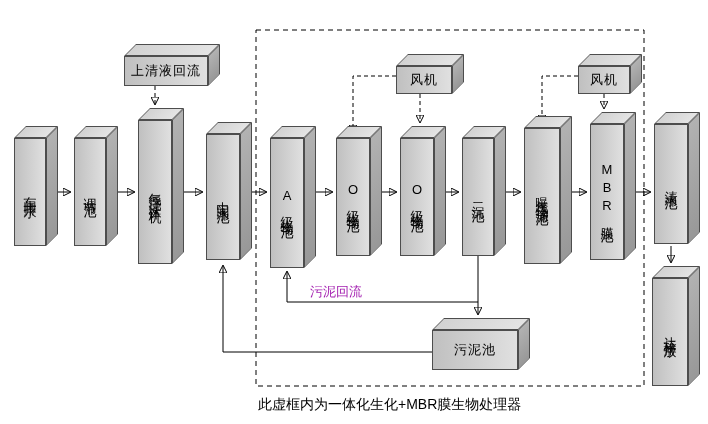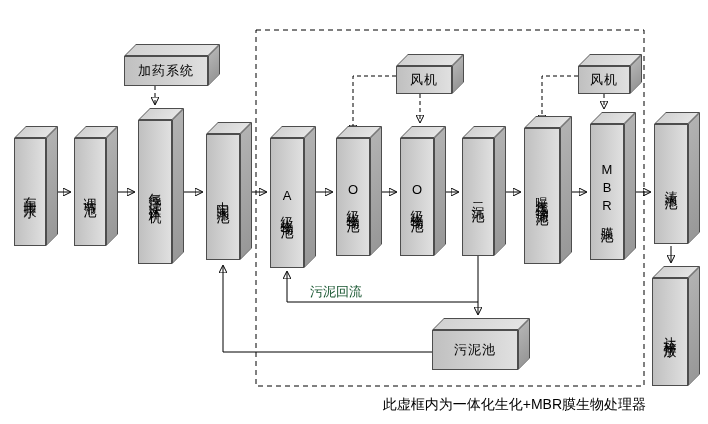--- a/index.html
+++ b/index.html
@@ -23,22 +23,22 @@
     background:linear-gradient(to right,#c0c0c0,#e0e0e0);
     display:flex; align-items:center; justify-content:center;
   }
   .vtext { writing-mode:vertical-lr; text-orientation:upright; font-size:13px; letter-spacing:3px; line-height:1; color:#000; }
   .htext { font-size:13px; letter-spacing:1px; color:#000; white-space:nowrap; }
 
   svg.wires { position:absolute; left:0; top:0; width:708px; height:424px; pointer-events:none; }
   svg.wires line, svg.wires path { stroke:#000; stroke-width:1; fill:none; }
   svg.wires .dash { stroke-dasharray:4 3; }
 
-  .edge-label { position:absolute; font-size:13px; color:#14532d; background:#fff; padding:0 2px; white-space:nowrap; }
-  .caption { position:absolute; left:258px; top:396px; width:388px; text-align:right; font-size:14px; color:#000; white-space:nowrap; }
+  .edge-label { position:absolute; font-size:13px; color:#a21caf; background:#fff; padding:0 2px; white-space:nowrap; }
+  .caption { position:absolute; left:258px; top:396px; width:388px; text-align:left; font-size:14px; color:#000; white-space:nowrap; }
 </style>
 </head>
 <body>
 
 <div id="canvas">
 
   <svg class="wires" viewBox="0 0 708 424">
     <defs>
       <marker id="arr" viewBox="0 0 8 8" refX="7" refY="4" markerWidth="8" markerHeight="8" orient="auto" markerUnits="userSpaceOnUse">
         <path d="M0,0 L8,4 L0,8 Z" fill="#000" stroke="none"></path>
@@ -169,21 +169,21 @@
     <div class="face side"></div>
     <div class="face front">
       <span class="vtext">达标排放</span>
     </div>
   </div>
 
   <div class="box3d" style="left:124px;top:44px;--w:84px;--h:30px;">
     <div class="face top"></div>
     <div class="face side"></div>
     <div class="face front">
-      <span class="htext">加药系统</span>
+      <span class="htext">上清液回流</span>
     </div>
   </div>
 
   <div class="box3d" style="left:396px;top:54px;--w:56px;--h:28px;">
     <div class="face top"></div>
     <div class="face side"></div>
     <div class="face front">
       <span class="htext">风机</span>
     </div>
   </div>

